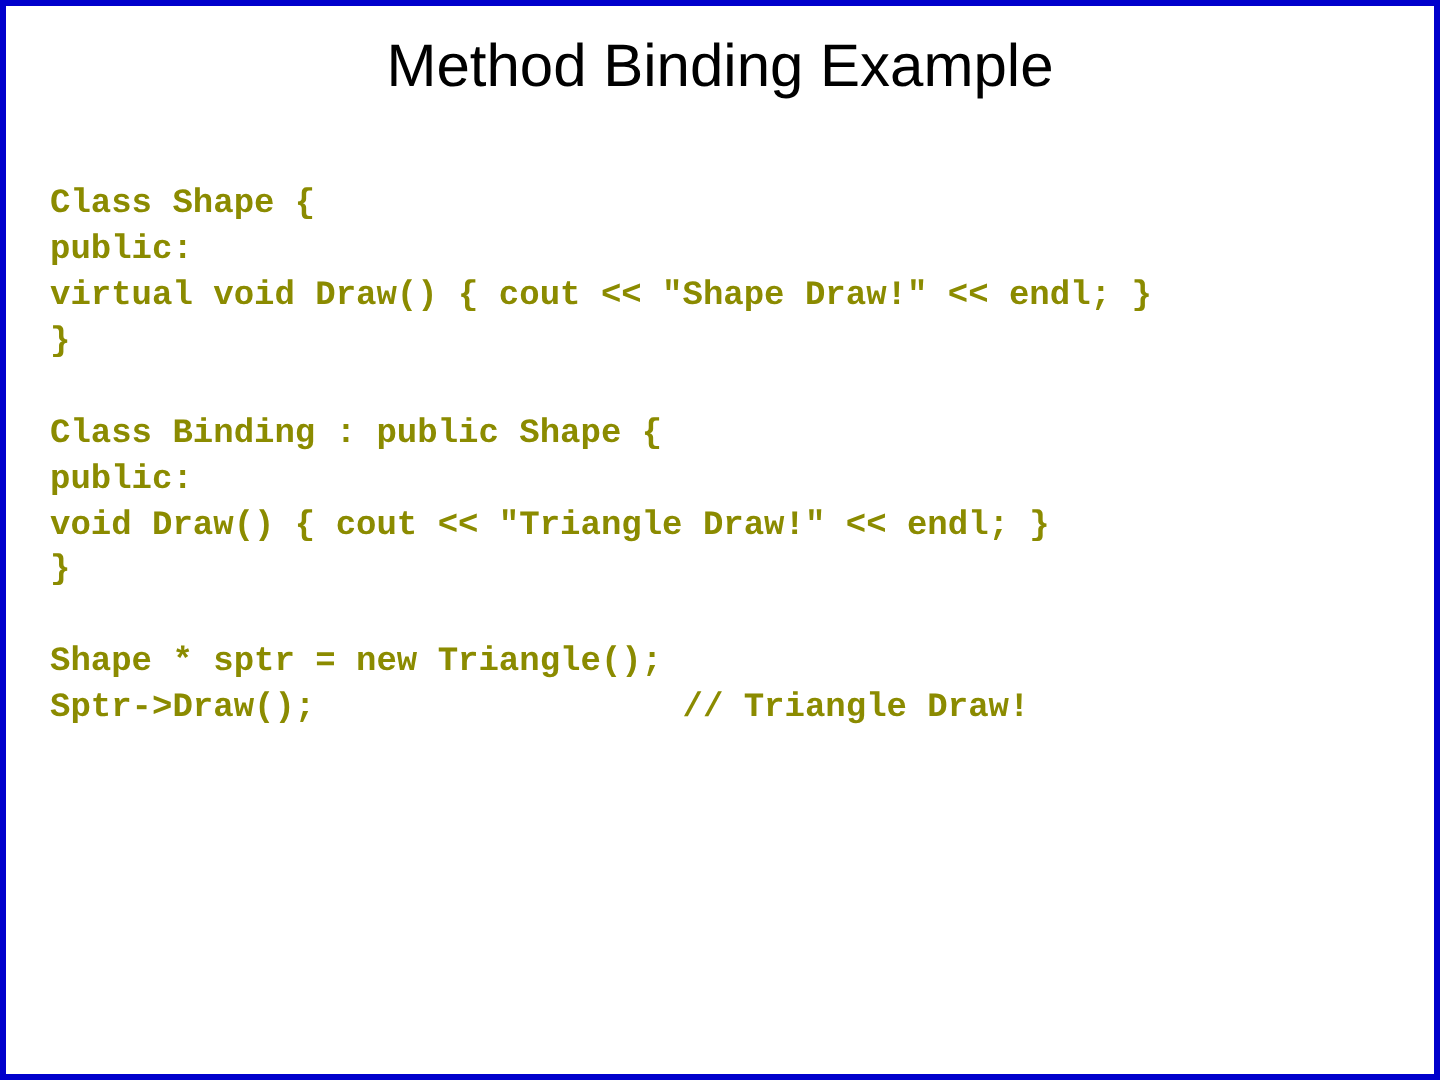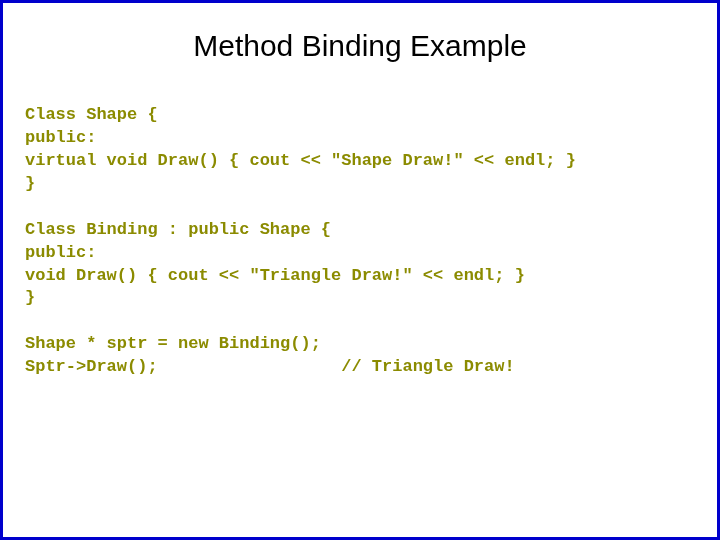--- a/index.html
+++ b/index.html
@@ -8,21 +8,21 @@
     width: 720px;
     height: 540px;
     background: #fff;
     font-family: Arial, Helvetica, sans-serif;
   }
   .slide {
     box-sizing: border-box;
     width: 720px;
     height: 540px;
     border: 3px solid #0000cc;
-    padding: 22px 22px;
+    padding: 10px 22px;
     position: relative;
   }
   .title {
     text-align: center;
     font-size: 30px;
     font-weight: normal;
     margin: 4px 0 18px 0;
     color: #000;
   }
   .code {
@@ -43,16 +43,16 @@
 <span>Class Shape {</span>
 <span>public:</span>
 <span>virtual void Draw() { cout &lt;&lt; "Shape Draw!" &lt;&lt; endl; }</span>
 <span>}</span>
 <span></span>
 <span>Class Binding : public Shape {</span>
 <span>public:</span>
 <span>void Draw() { cout &lt;&lt; "Triangle Draw!" &lt;&lt; endl; }</span>
 <span>}</span>
 <span></span>
-<span>Shape * sptr = new Binding();</span>
+<span>Shape * sptr = new Triangle();</span>
 <span>Sptr-&gt;Draw();                  // Triangle Draw!</span>
   </div>
 </div>
 
 </body></html>

